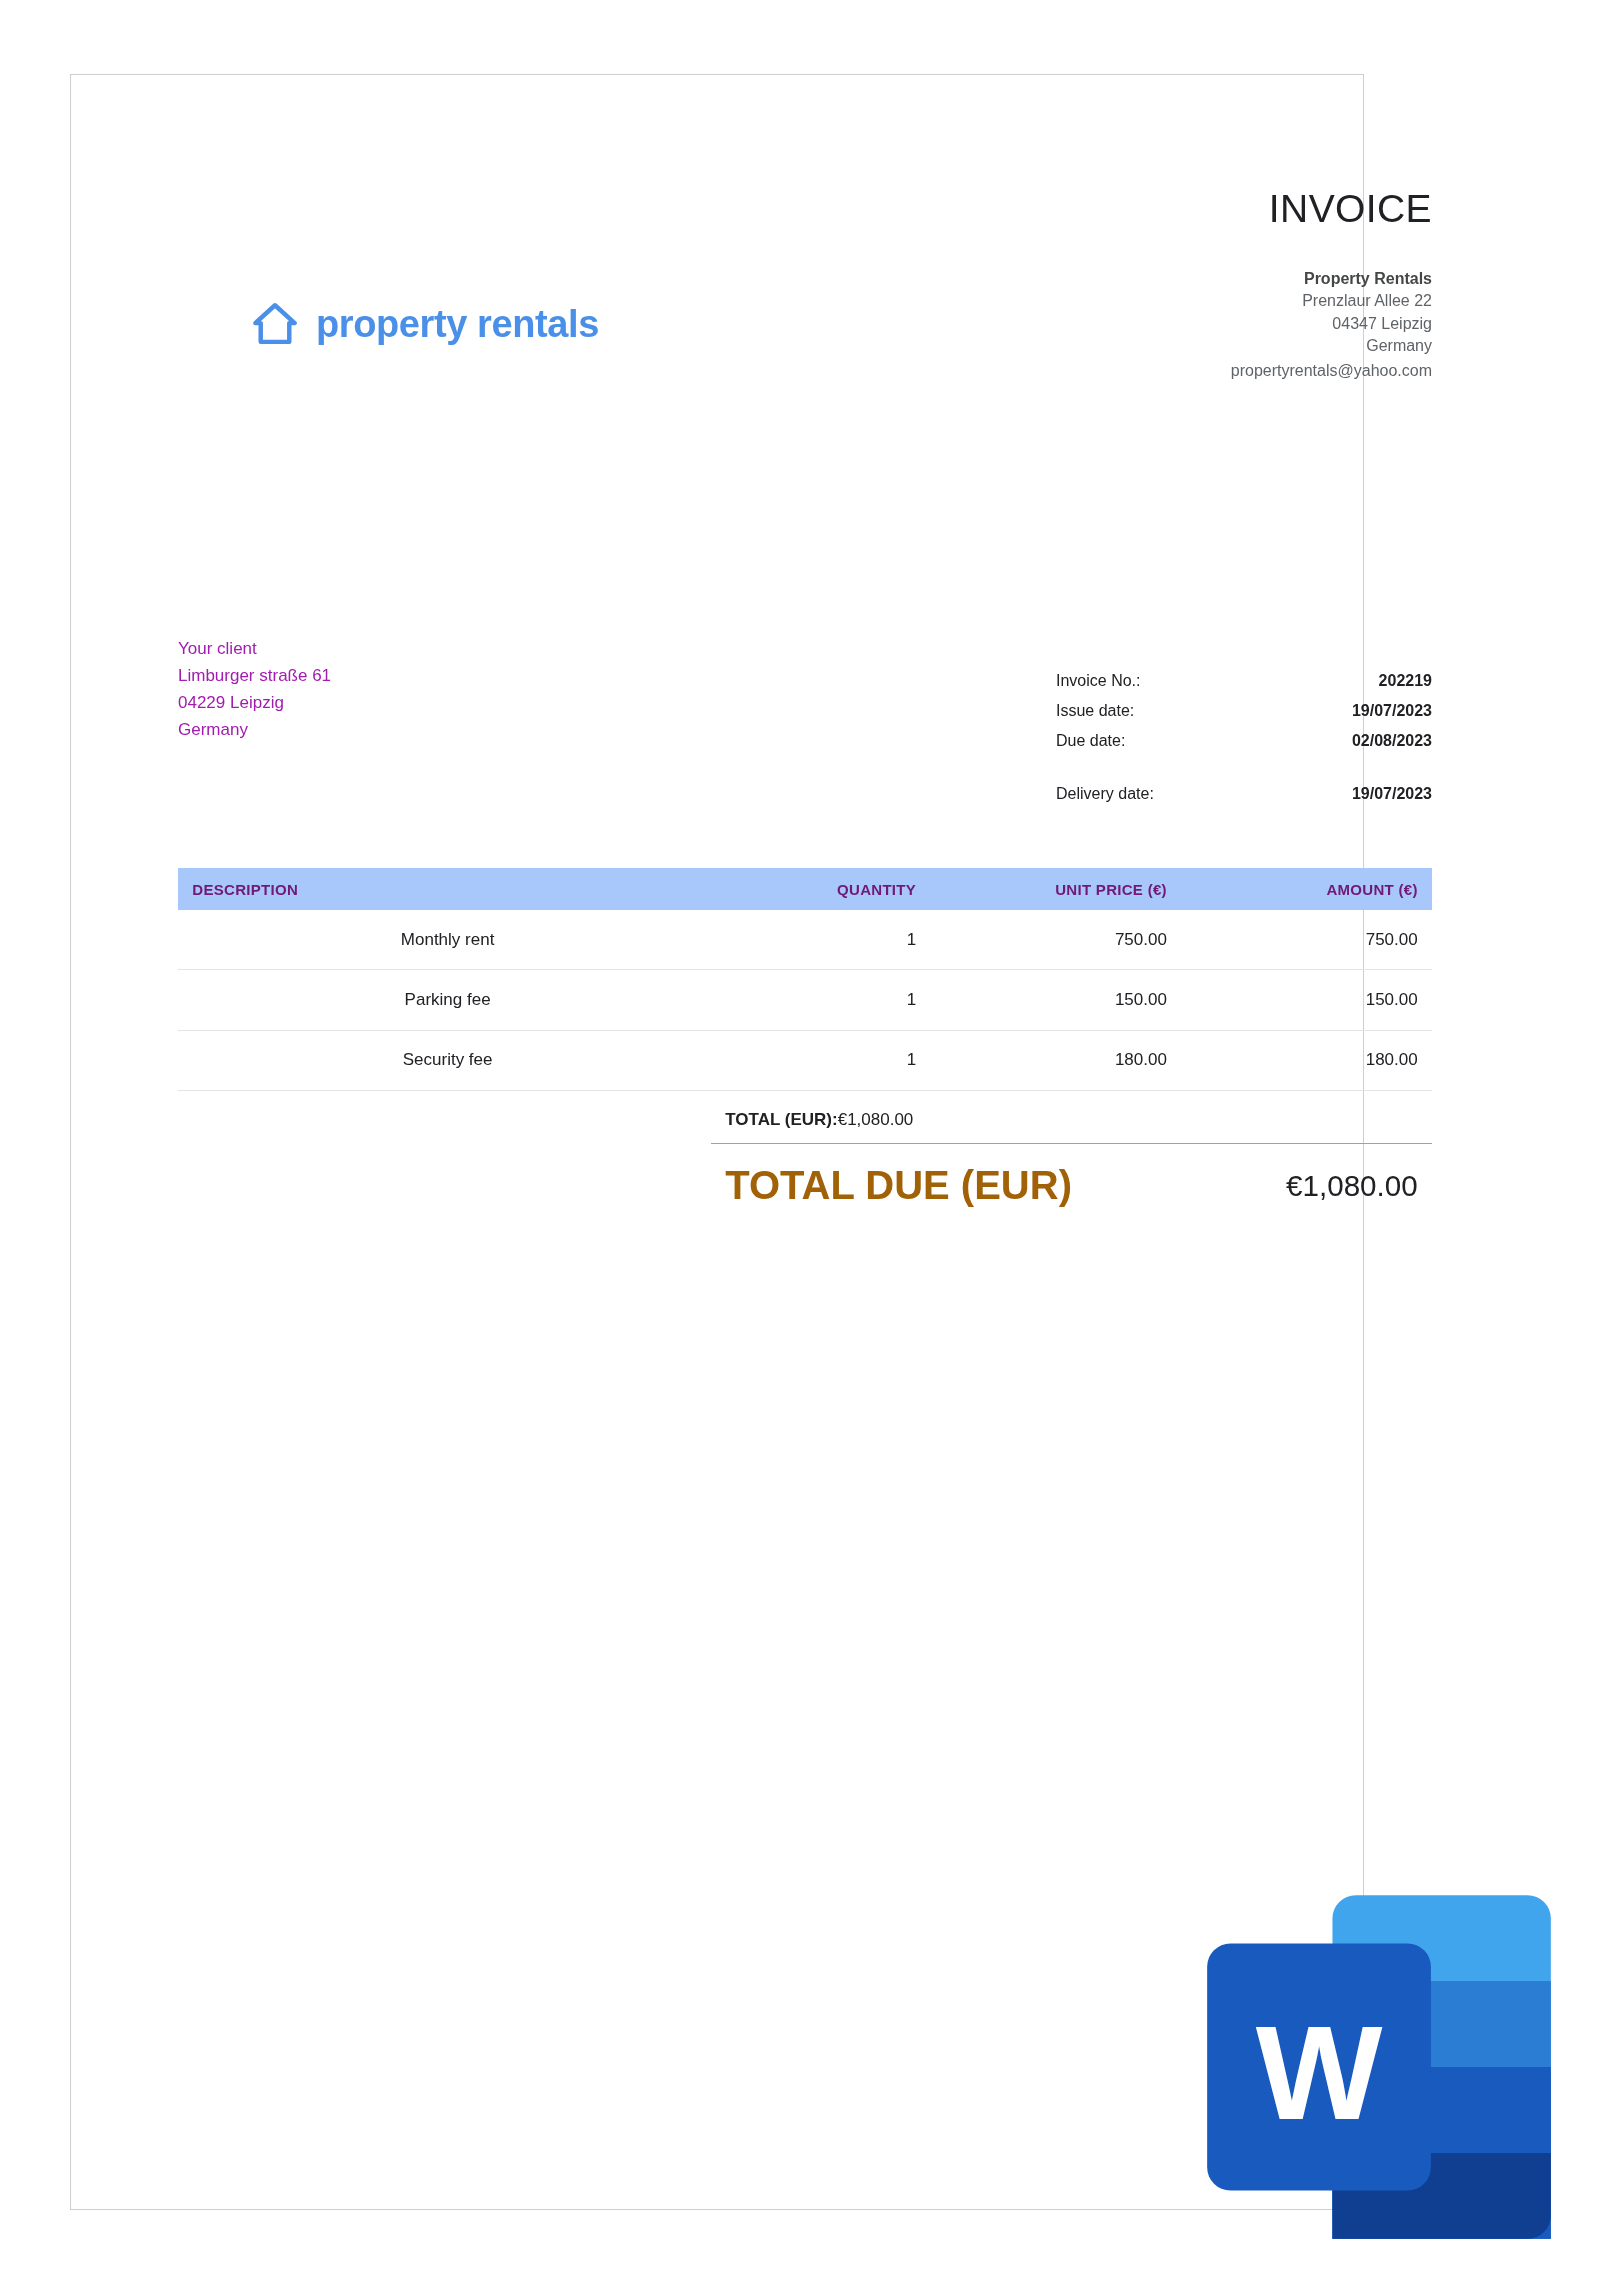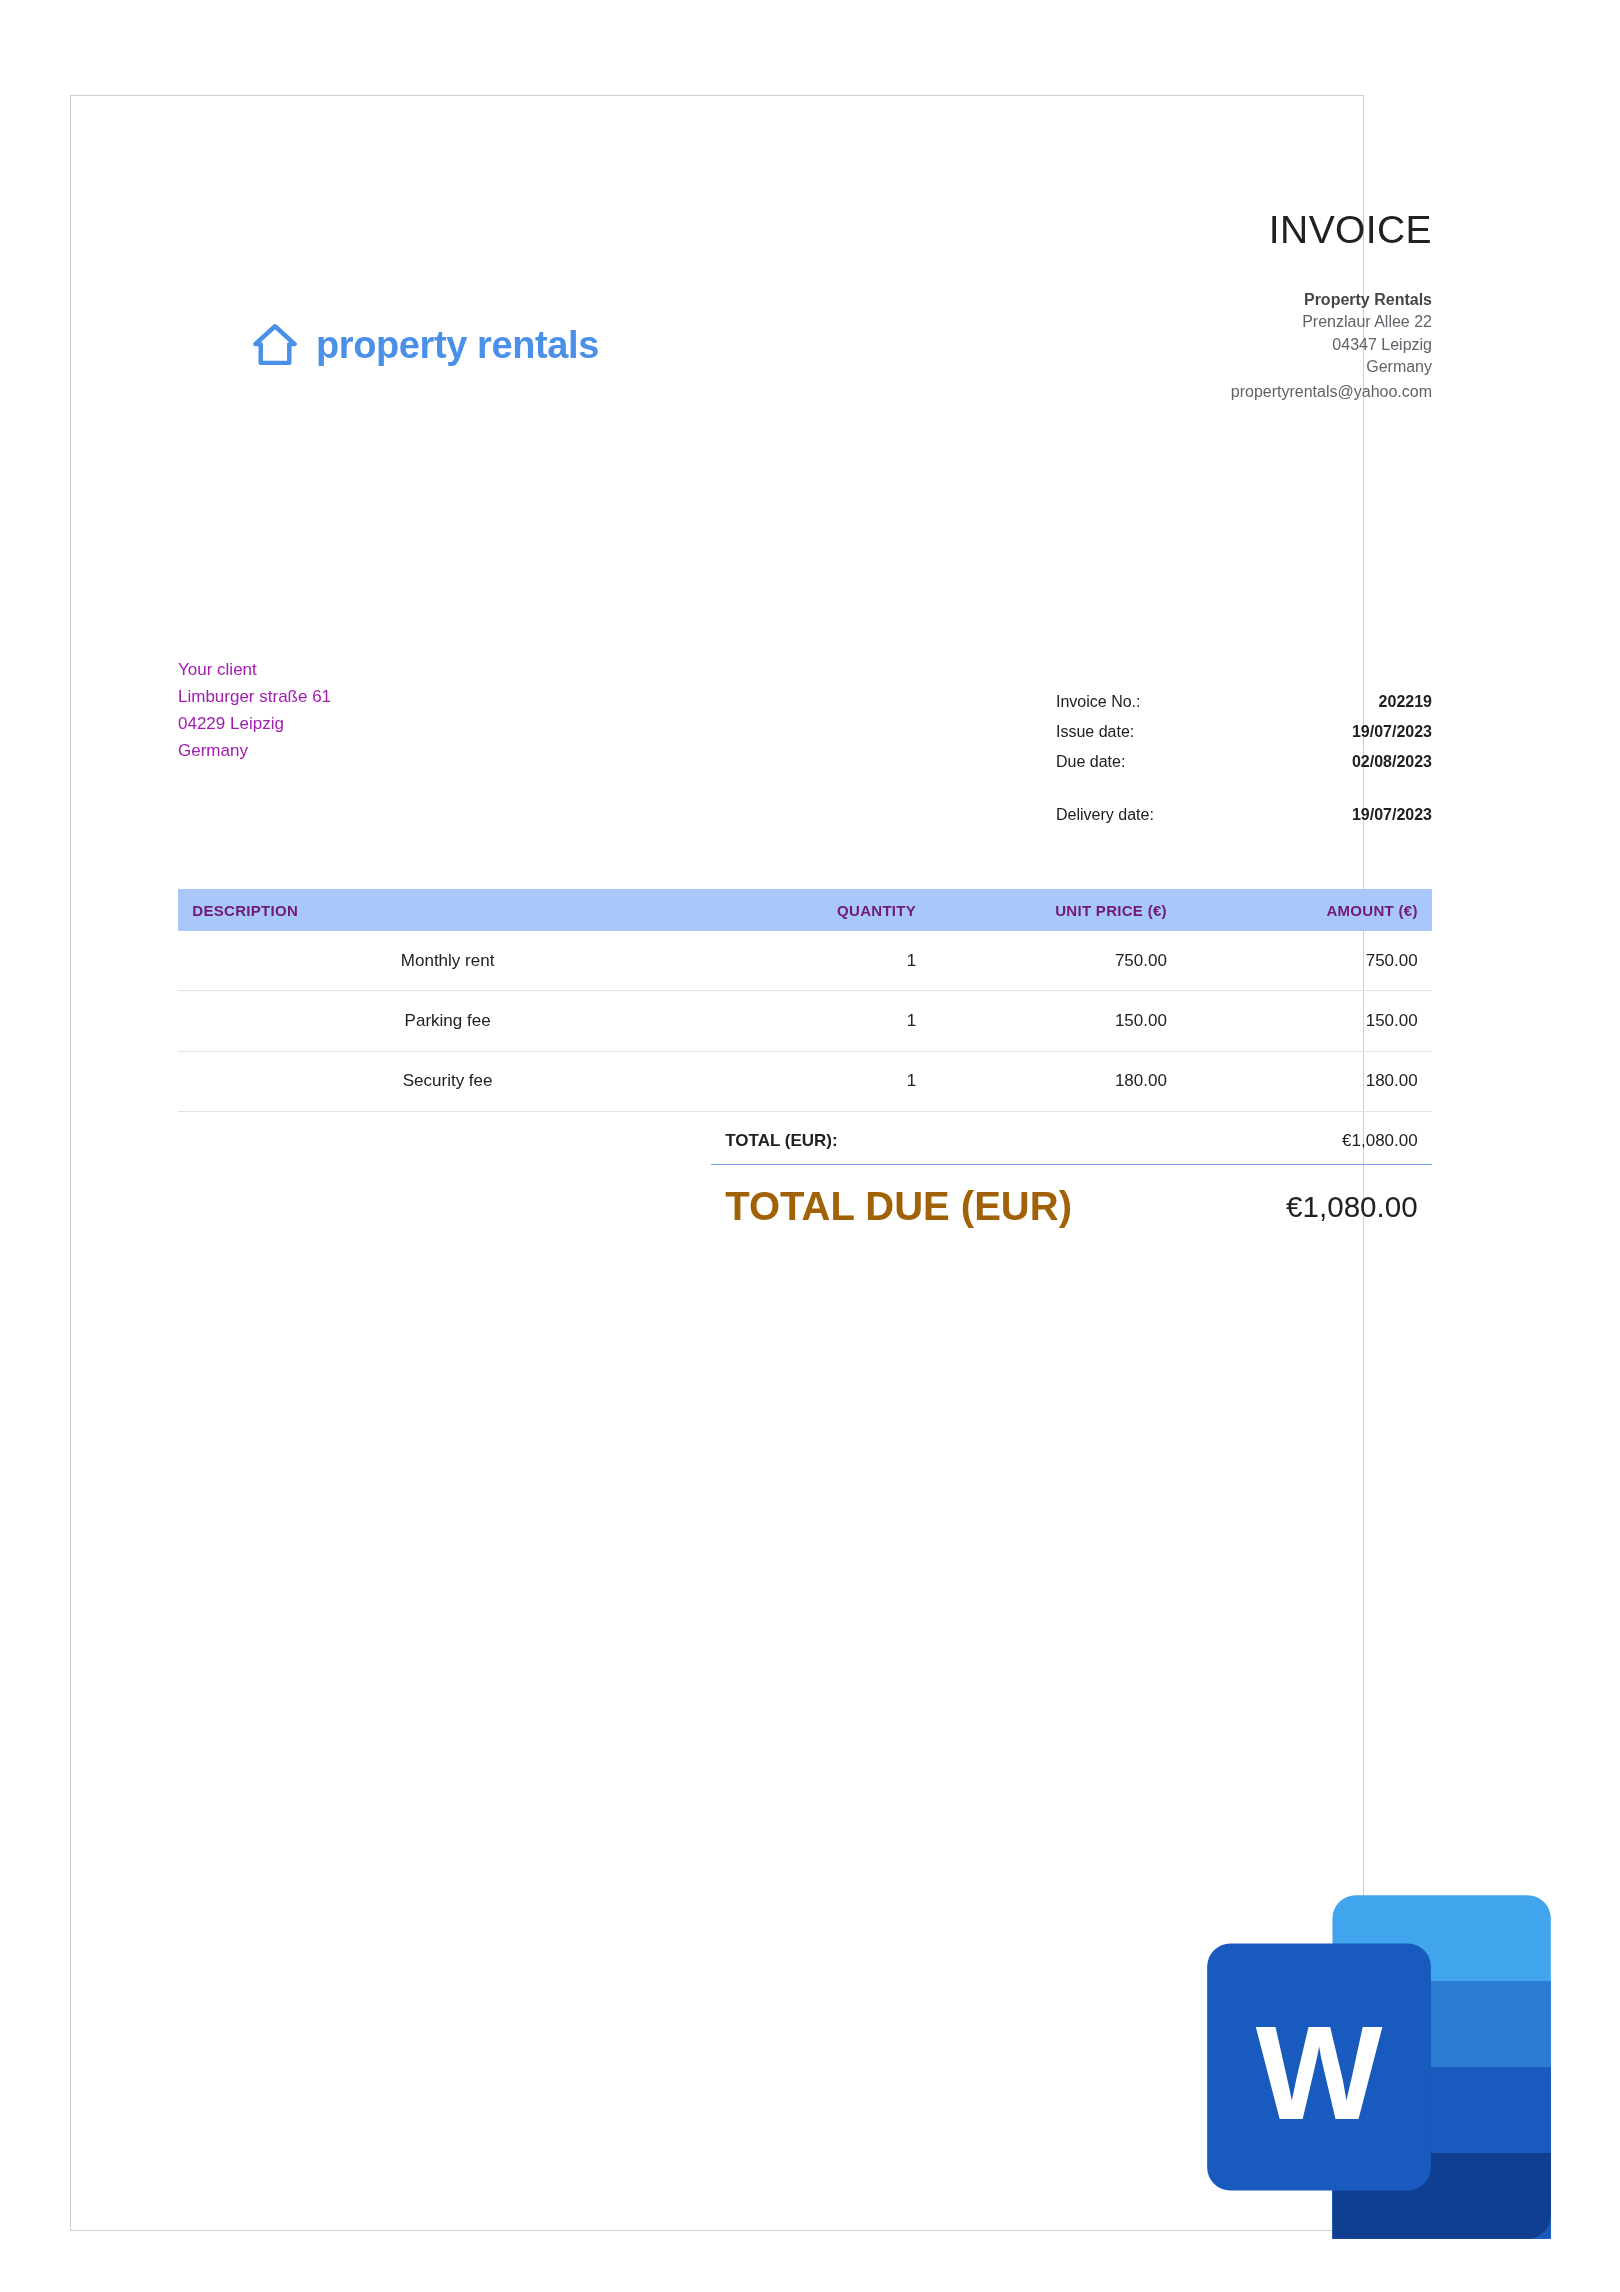--- a/index.html
+++ b/index.html
@@ -20,21 +20,20 @@
   
   #page {
     position: absolute;
     left: 70px;
     top: 74px;
     width: 1294px;
     height: 2136px;
     background: #ffffff;
     border: 0.9px solid #cfcfcf;
     box-sizing: border-box;
-    margin-top: 21px;
   }
   .inner {
     position: absolute;
     left: 107px;
     top: 0;
     width: 1254px;
     height: 100%;
   }
   
   .invoice-title {
@@ -160,21 +159,21 @@
   .col-amt  { width: 20%; }
   
   .totals {
     position: absolute;
     left: 533px;
     top: 1026px;
     width: 721px;
   }
   .total-row {
     display: flex;
-    justify-content: space-between;
+    justify-content: flex-start;
     align-items: center;
     font-size: 17px;
     font-weight: bold;
     color: #202124;
     padding: 9px 14.3px 12.5px 14.3px;
     border-bottom: 1.8px solid #7aa7e9;
     box-sizing: border-box;
   }
   .total-row .amt { font-weight: normal; }
   .total-due {

